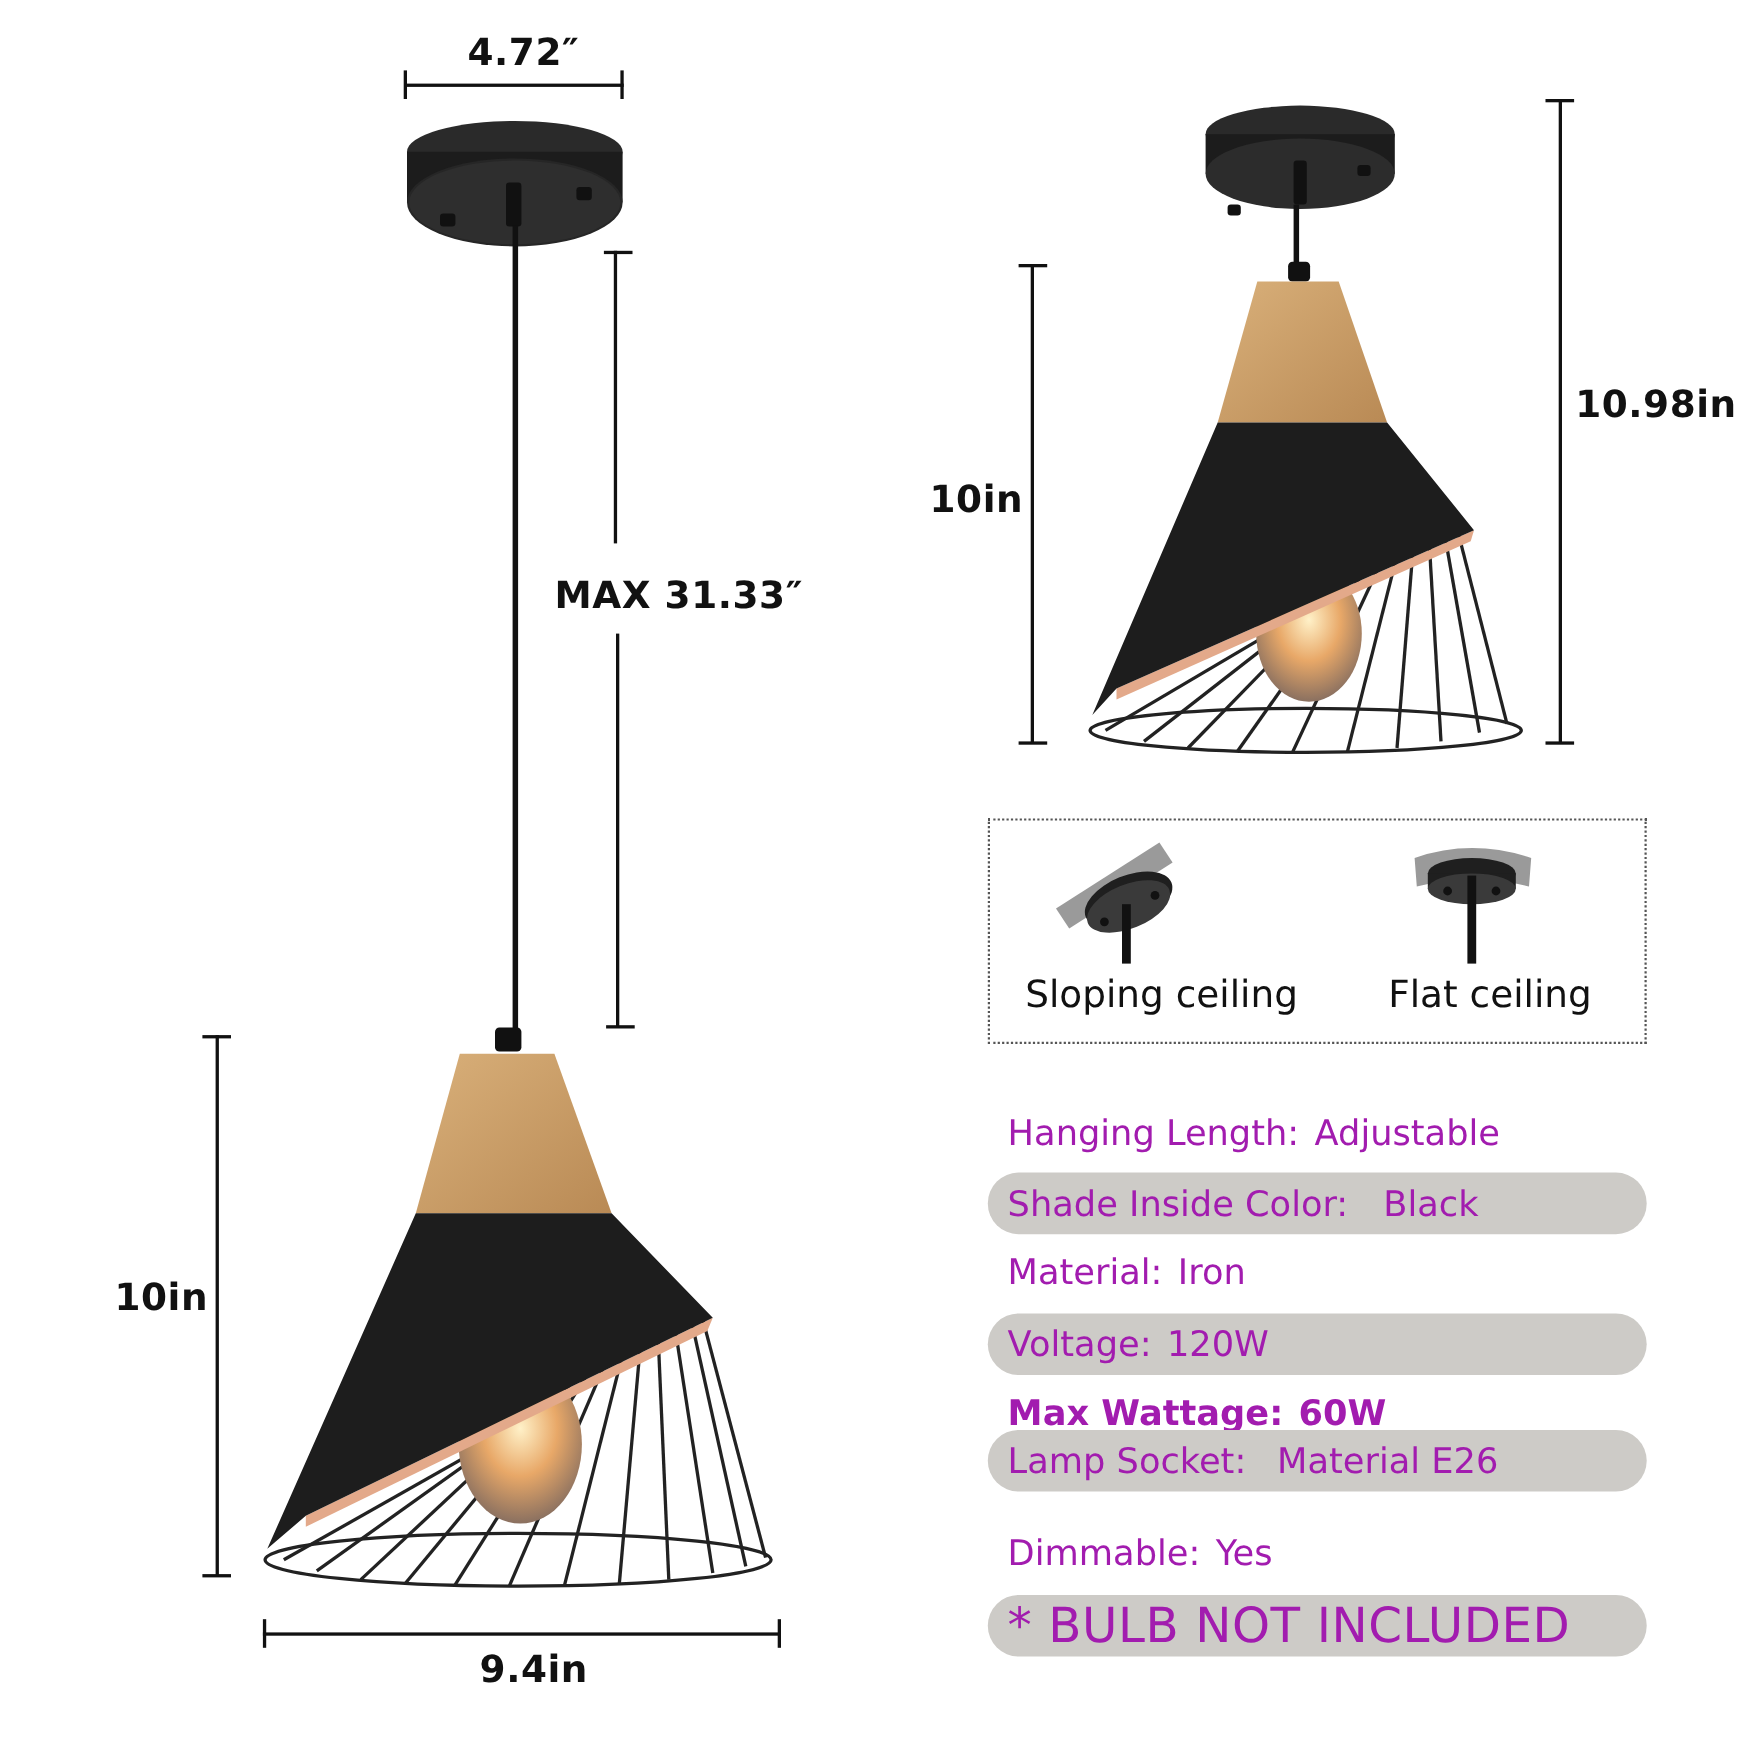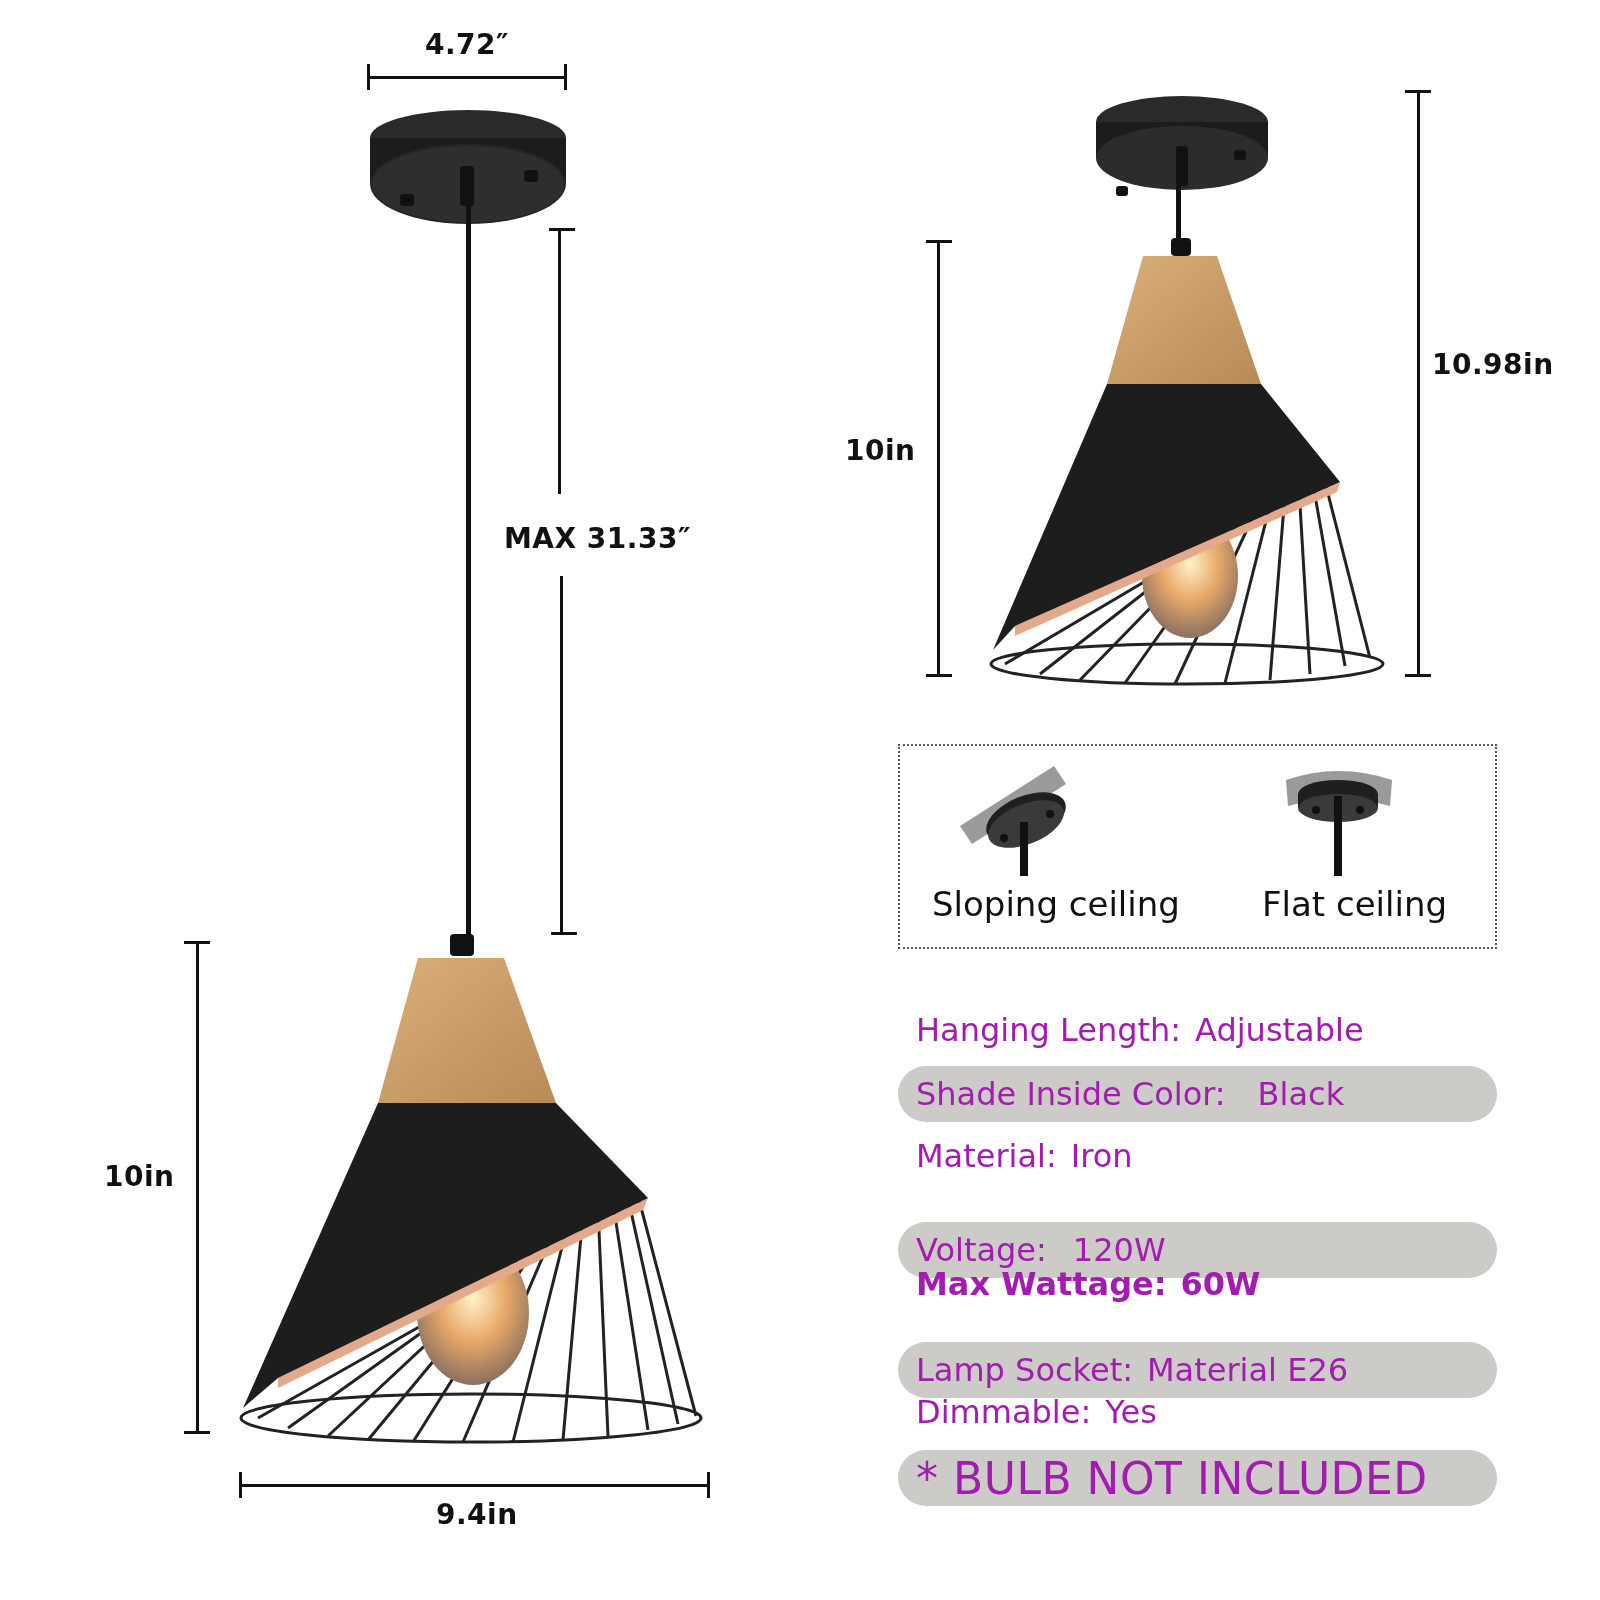--- a/index.html
+++ b/index.html
@@ -1,19 +1,19 @@
 <!DOCTYPE html>
 <html><head>
   <meta charset="utf-8">
   <style>
     html, body { margin:0; padding:0; background:#ffffff; }
     body { width:1600px; height:1600px; position:relative; overflow:hidden;
            font-family:"DejaVu Sans", "Liberation Sans", sans-serif; color:#111; }
     .abs { position:absolute; }
-    .dim-label { position:absolute; font-weight:bold; font-size:28px; color:#111; white-space:nowrap; letter-spacing:0.5px; }
+    .dim-label { position:absolute; font-weight:bold; font-size:34px; color:#111; white-space:nowrap; letter-spacing:0.5px; }
     .hline { position:absolute; height:3px; background:#111; }
     .vline { position:absolute; width:3px; background:#111; }
     .tick-v { position:absolute; width:3px; background:#111; }
     .tick-h { position:absolute; height:3px; background:#111; }
     .mount-box { position:absolute; left:898px; top:744px; width:599px; height:205px;
                  border:2px dotted #555; box-sizing:border-box; }
     .mount-label { position:absolute; font-size:34px; color:#111; white-space:nowrap; }
     .spec-row { position:absolute; left:898px; width:599px; height:56px; box-sizing:border-box;
                 padding-left:18px; display:flex; align-items:center; font-size:32px; color:#a21caf; white-space:nowrap; }
     .spec-row.shaded { background:#cdcbc7;border-radius:28px; }
@@ -182,29 +182,29 @@
     <span>Adjustable</span>
   </div>
   <div class="spec-row shaded" style="top:1066px;">
     <span class="spec-key" style="margin-right:32px;">Shade Inside Color:</span>
     <span>Black</span>
   </div>
   <div class="spec-row" style="top:1128px;">
     <span class="spec-key">Material:</span>
     <span>Iron</span>
   </div>
-  <div class="spec-row shaded" style="top:1222px;gap:12px;">
+  <div class="spec-row shaded" style="top:1194px;">
     <span class="spec-key">Voltage:</span>
     <span>120W</span>
   </div>
   <div class="spec-row" style="top:1256px;font-weight:bold;">
     <span class="spec-key">Max Wattage:</span>
     <span>60W</span>
   </div>
-  <div class="spec-row shaded" style="top:1342px;">
+  <div class="spec-row shaded" style="top:1300px;gap:14px;">
     <span class="spec-key">Lamp Socket:</span>
     <span>Material E26</span>
   </div>
   <div class="spec-row" style="top:1384px;">
     <span class="spec-key">Dimmable:</span>
     <span>Yes</span>
   </div>
   <div class="spec-row shaded" style="top:1450px;">
     <span class="spec-note">* BULB NOT INCLUDED</span>
   </div>

